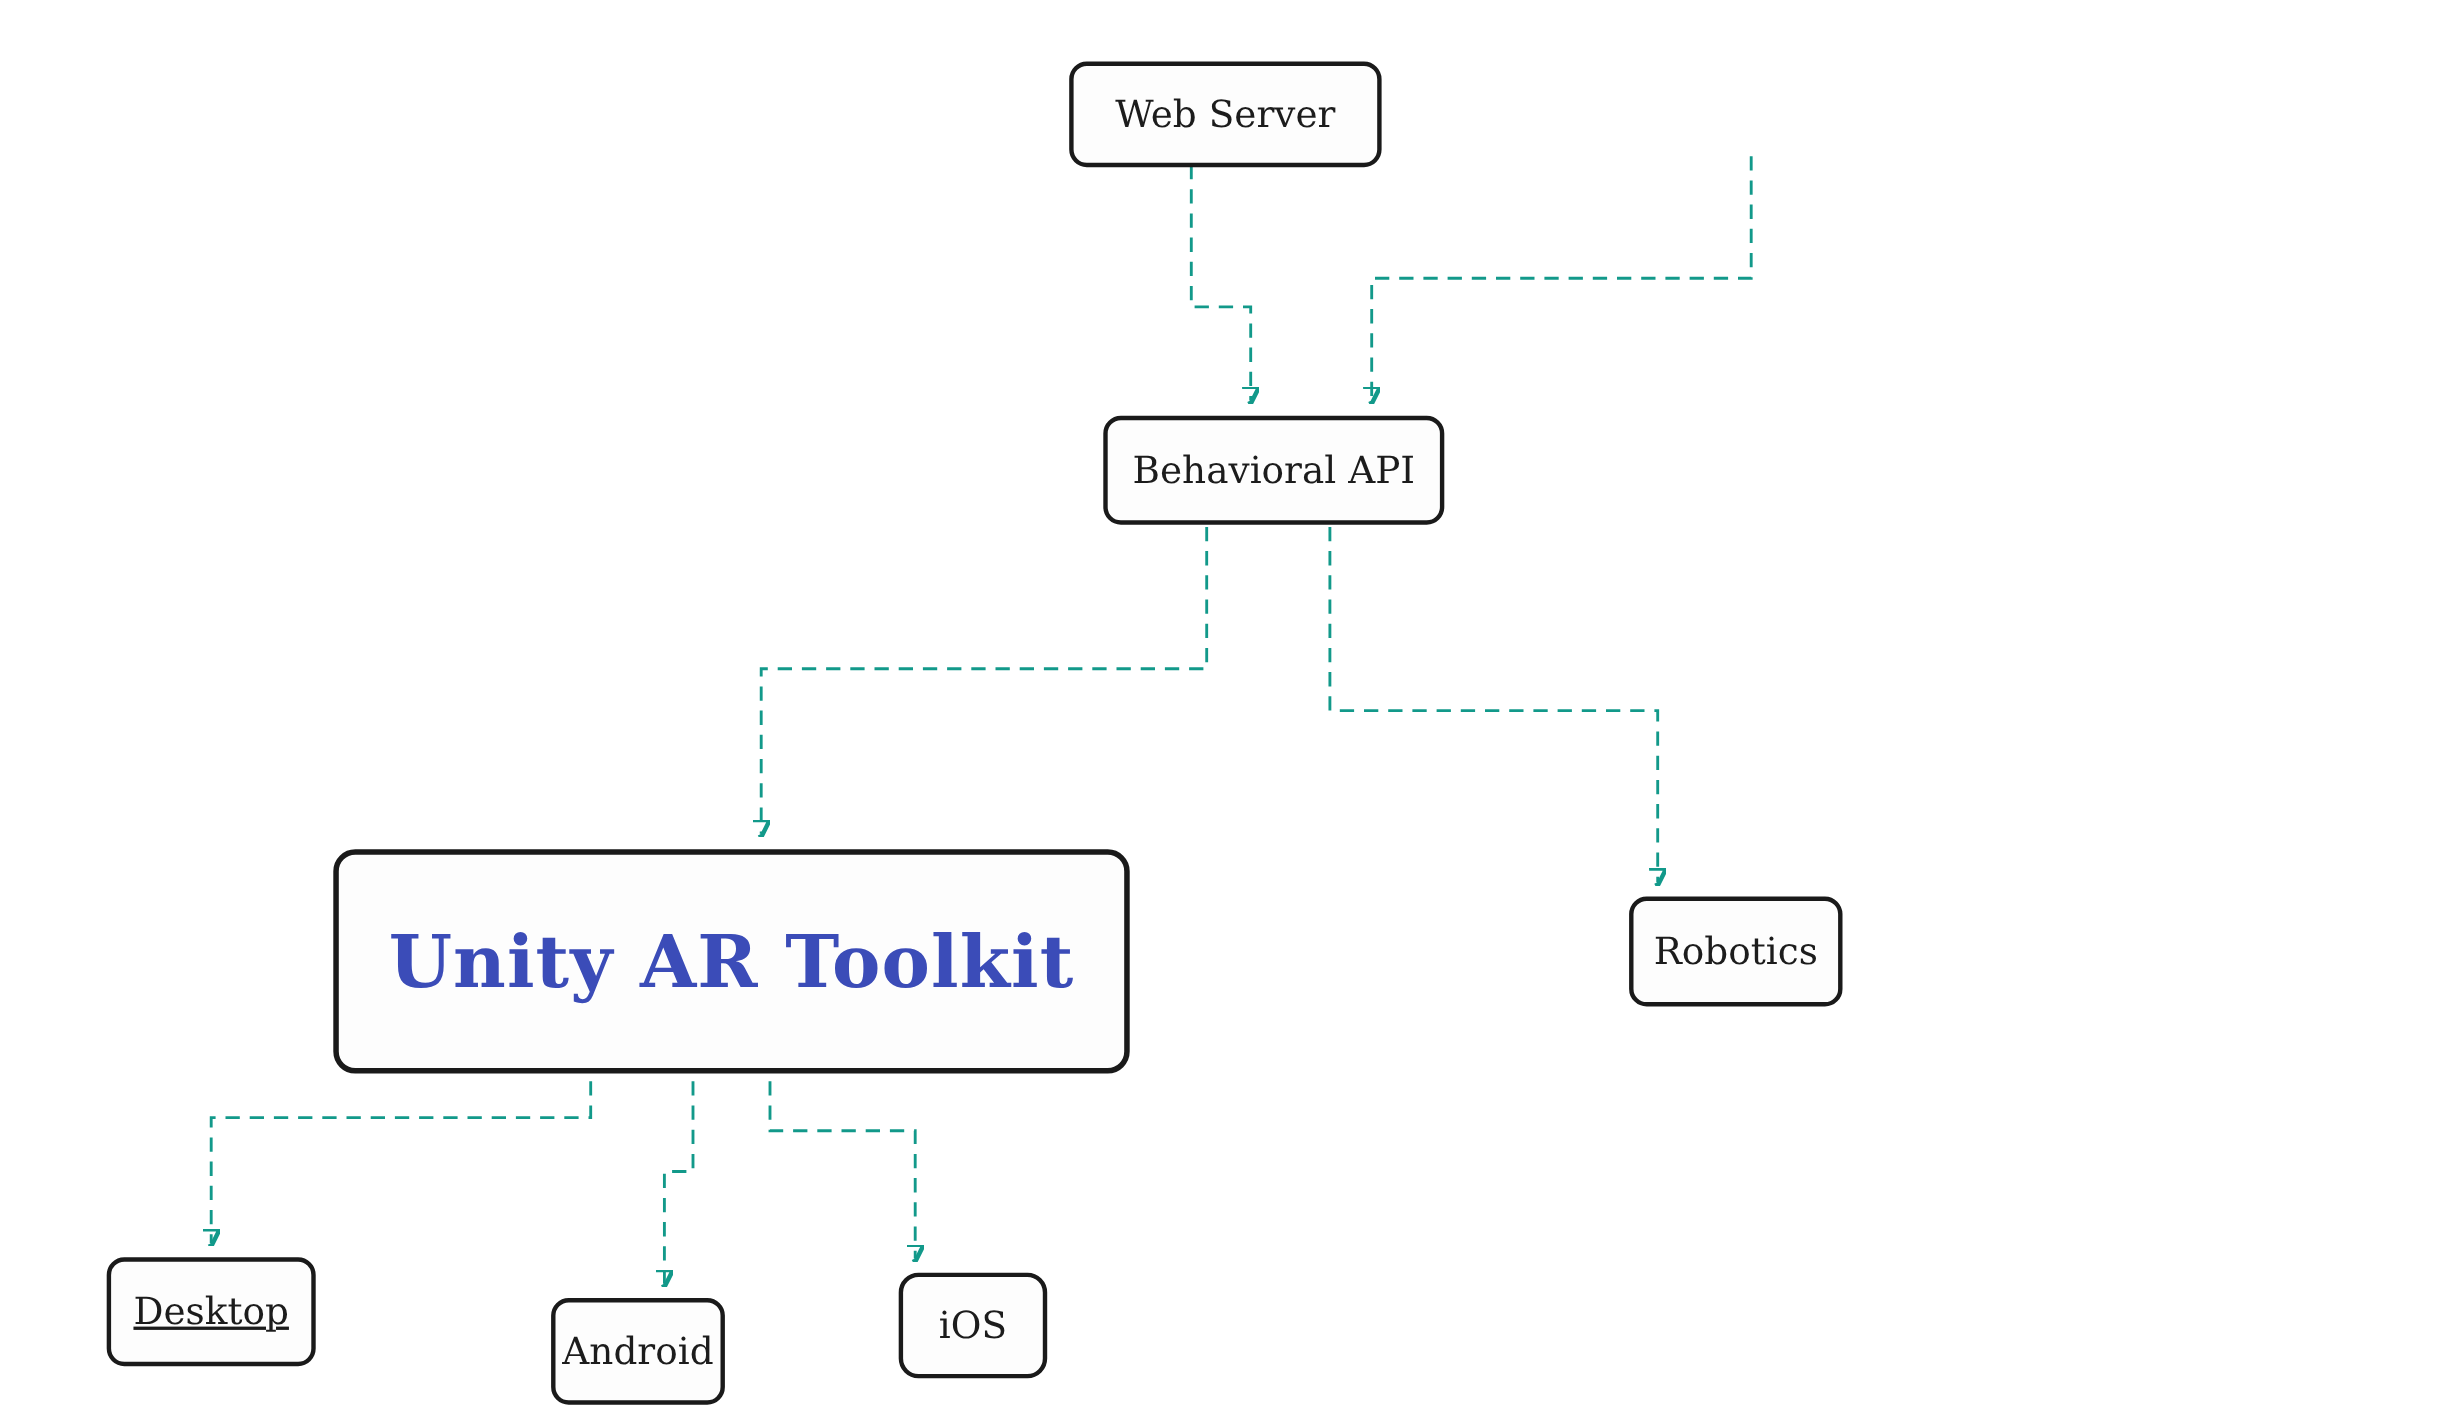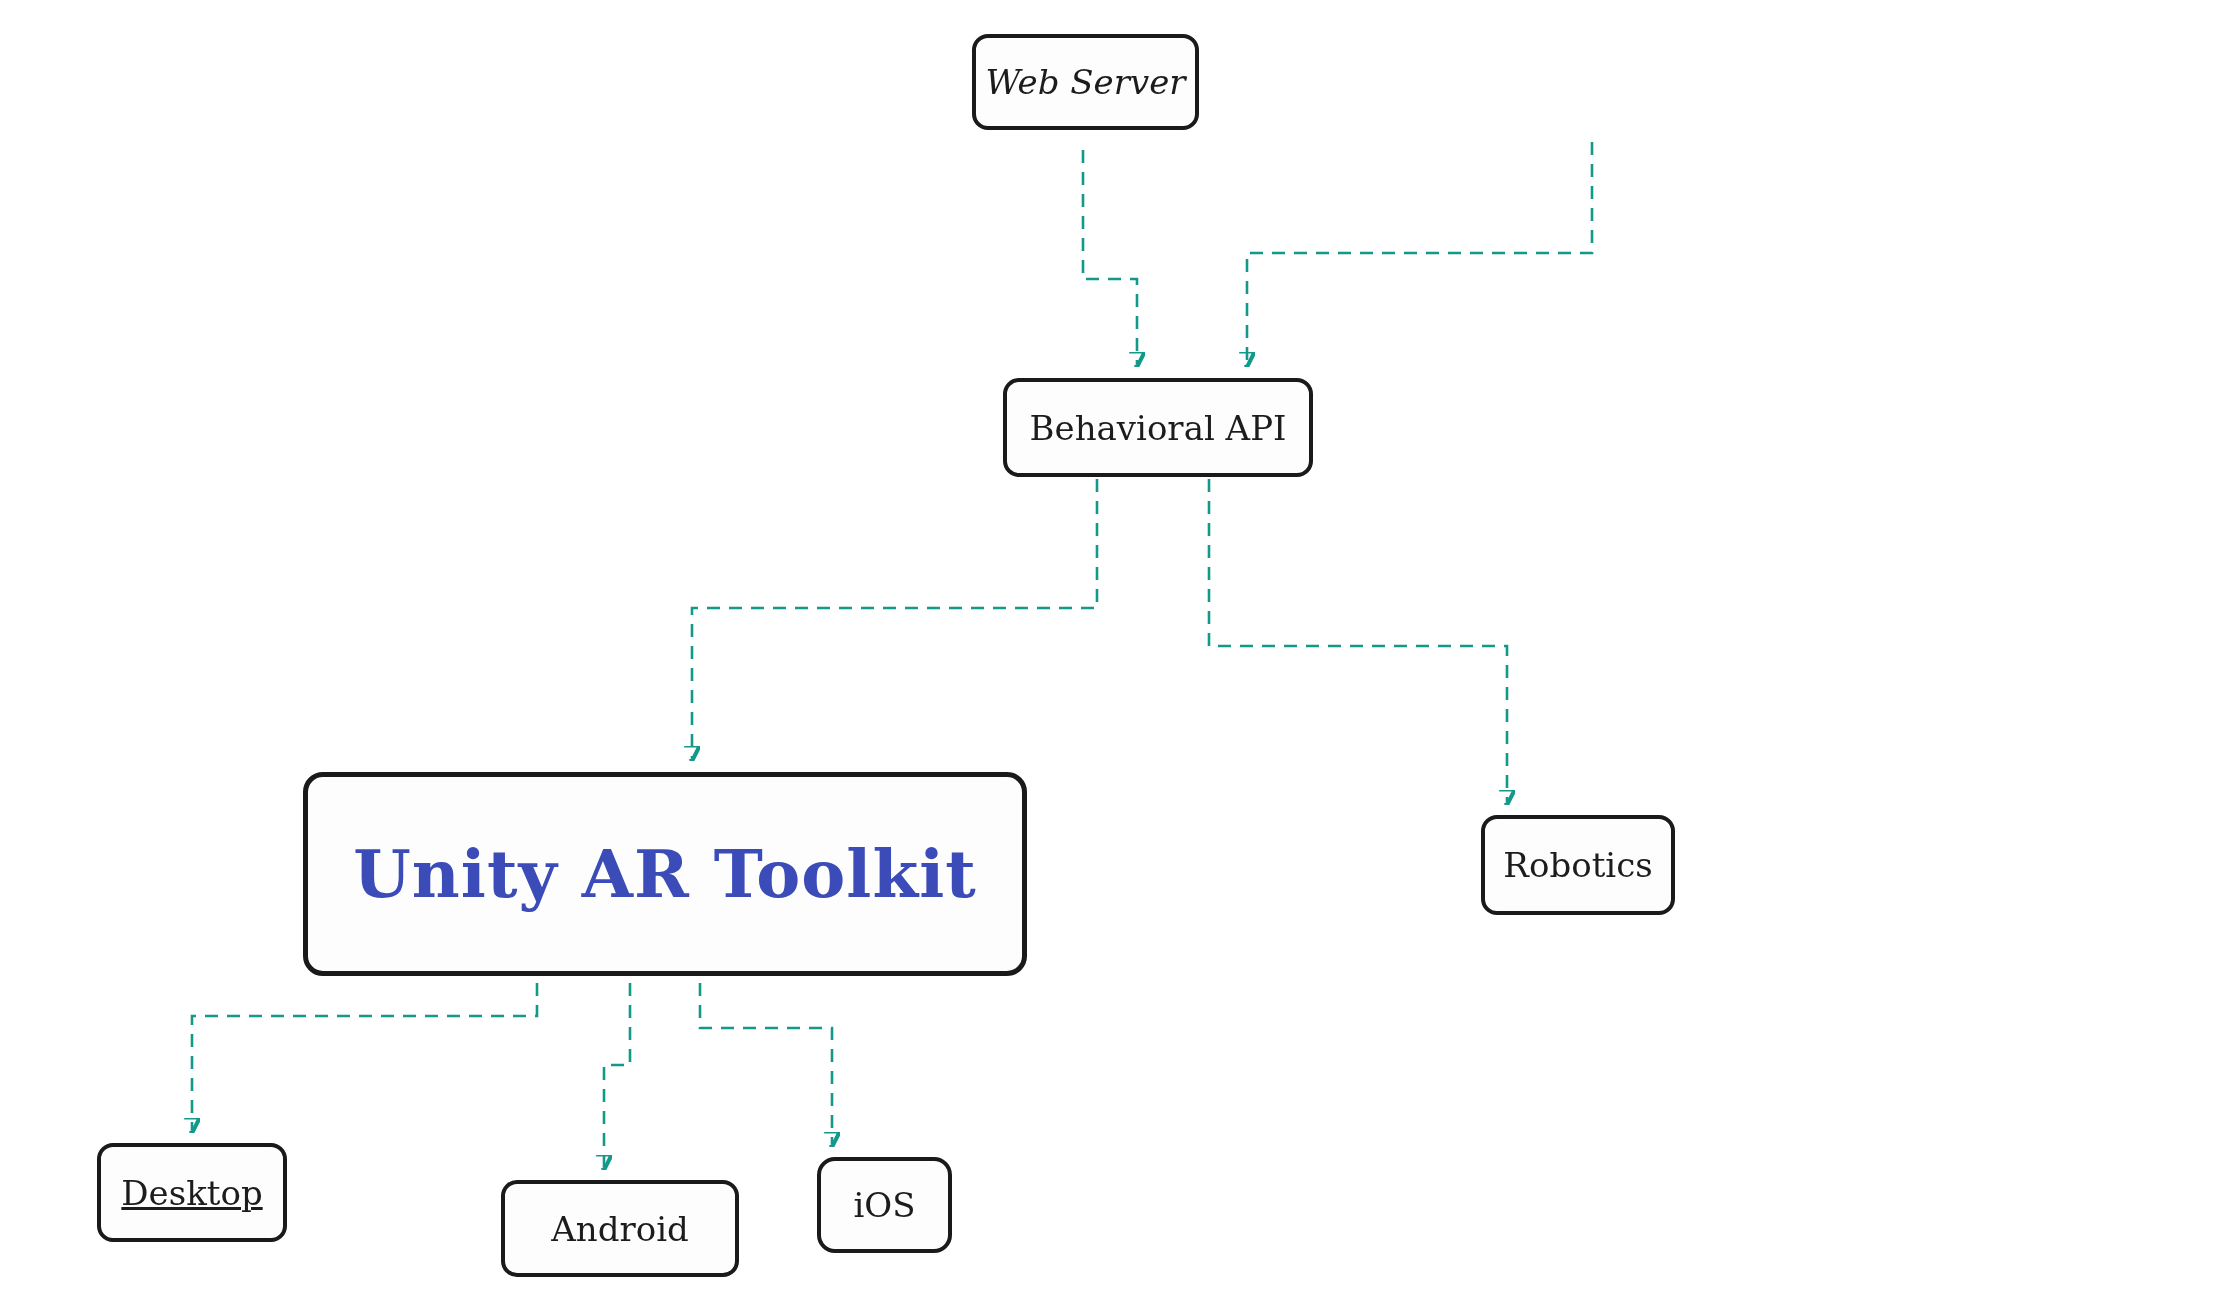--- a/index.html
+++ b/index.html
@@ -29,30 +29,30 @@
     position:absolute;
     background:var(--node-fill);
     border:4px solid var(--node-border);
     border-radius:16px;
     display:flex;align-items:center;justify-content:center;
     box-sizing:border-box;
     color:var(--node-text);
     font-size:34px;
     white-space:nowrap;
   }
-  .node-web-server    {left:972px;  top:34px;   width:227px; height:96px;font-style:italic;}
+  .node-web-server    {left:972px;  top:56px;   width:284px; height:96px;}
   .node-ibm-watson    {left:1487px; top:40px;   width:260px; height:98px;}
   .node-behavioral-api{left:1003px; top:378px;  width:310px; height:99px;}
   .node-unity         {left:303px;  top:772px;  width:724px; height:204px;
                        border-width:5px;border-radius:20px;align-items:center;}
   .node-unity .label  {font-size:66px;font-weight:bold;color:var(--highlight-text);
                        letter-spacing:1px;}
   .node-robotics      {left:1481px; top:815px;  width:194px; height:100px;}
   .node-desktop       {left:97px;   top:1143px; width:190px; height:99px;text-decoration:underline;}
-  .node-android       {left:501px;  top:1180px; width:238px; height:97px;}
+  .node-android       {left:501px;  top:1180px; width:158px; height:97px;}
   .node-ios           {left:817px;  top:1157px; width:135px; height:96px;border-radius:18px;}
   .label{pointer-events:none;}
 </style>
 </head>
 <body>
 
 <div class="canvas">
 
   <svg class="edges" viewBox="0 0 2230 1294" xmlns="http://www.w3.org/2000/svg">
     <defs>

